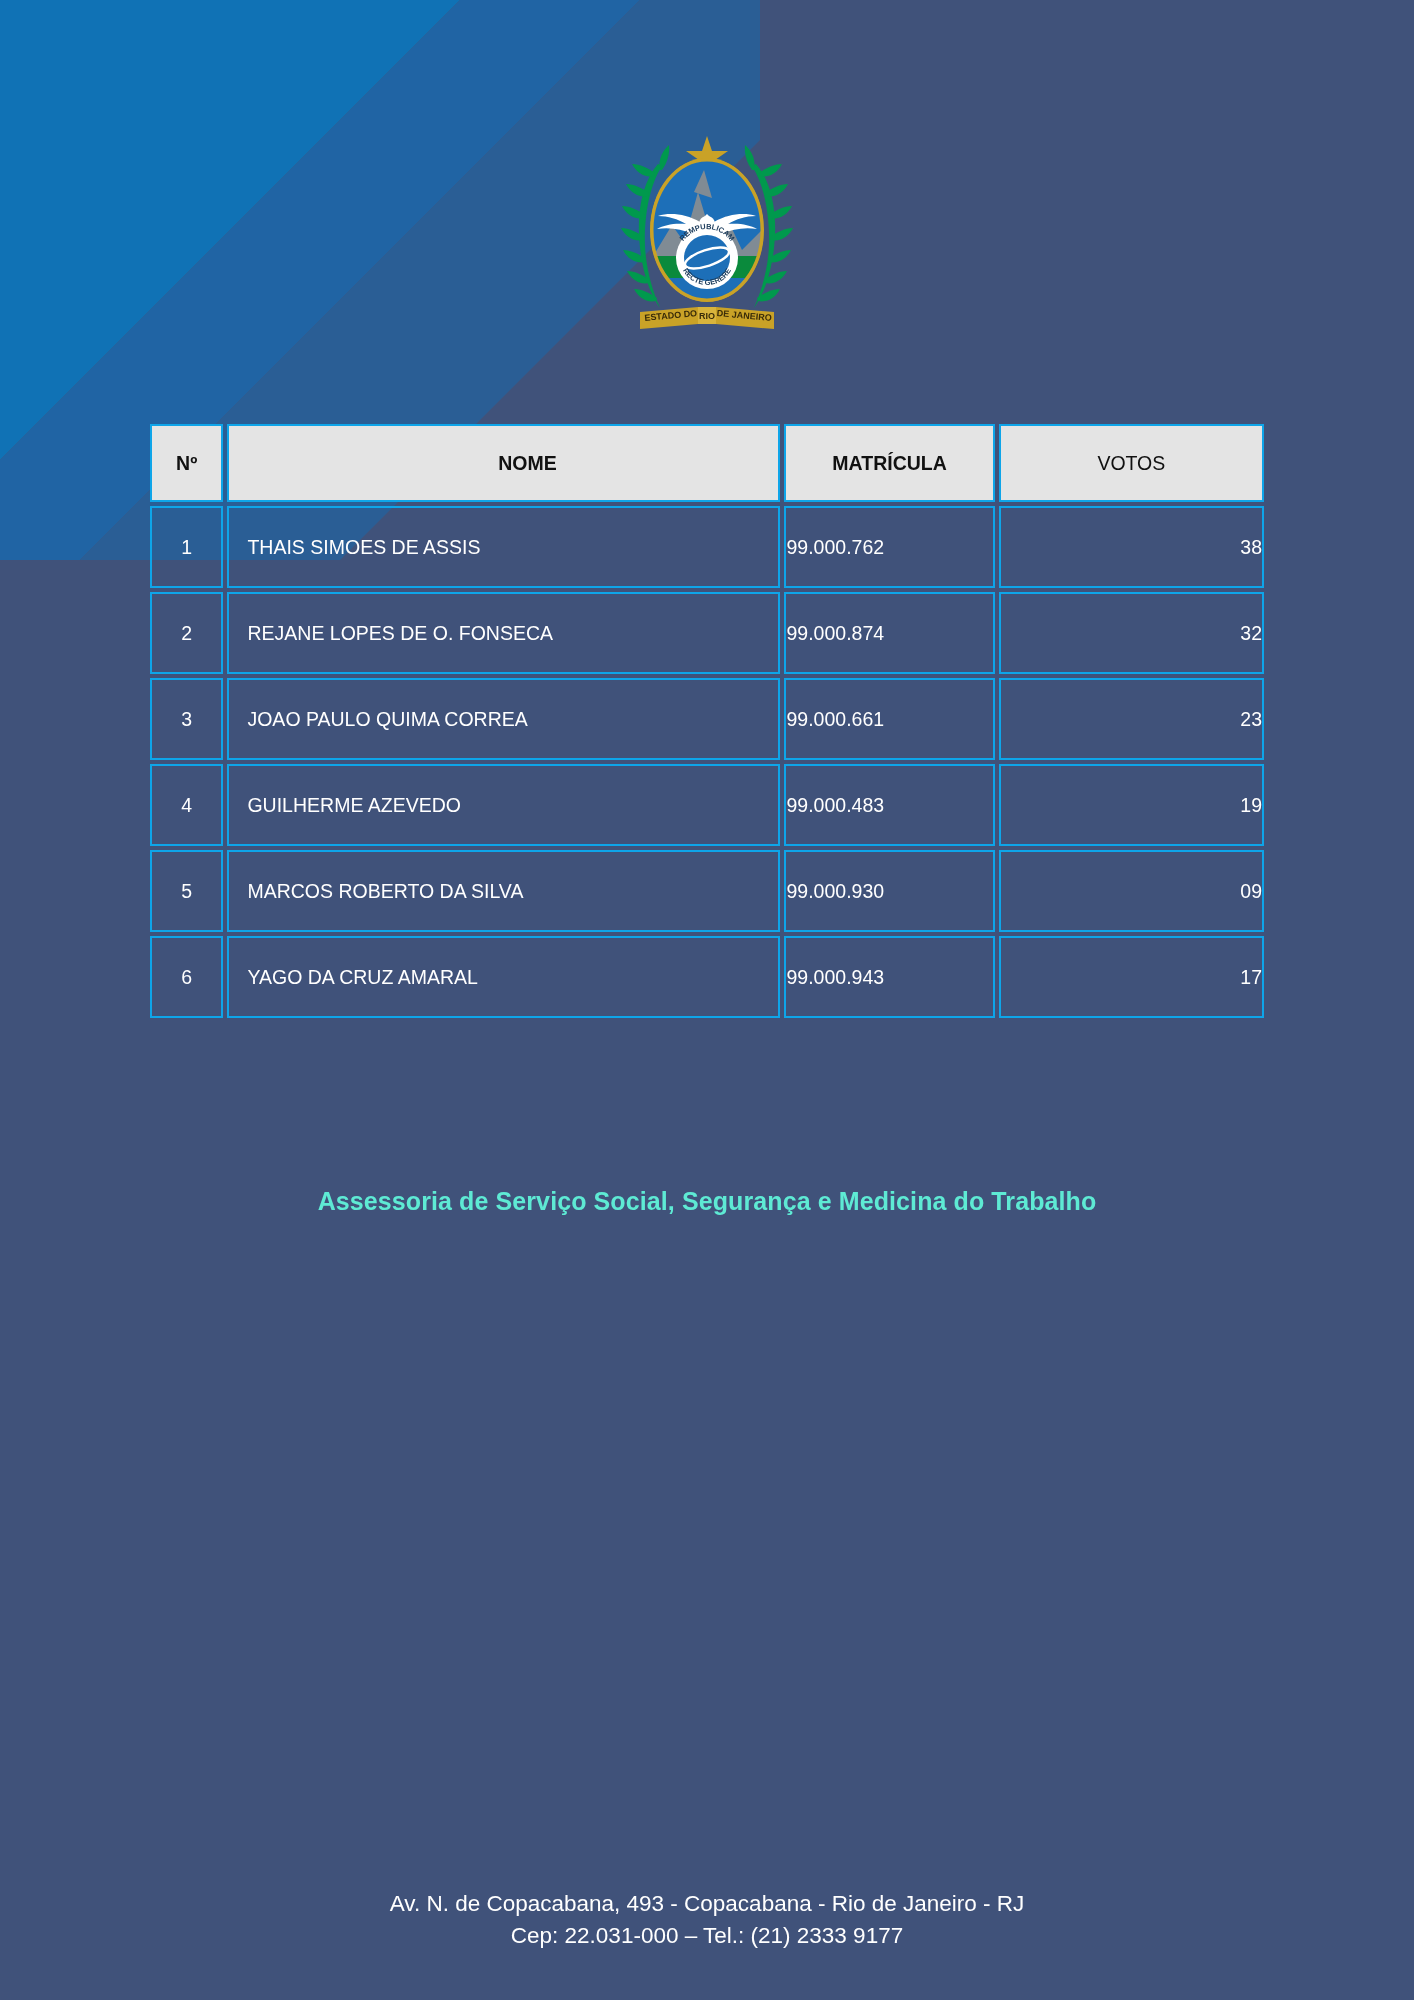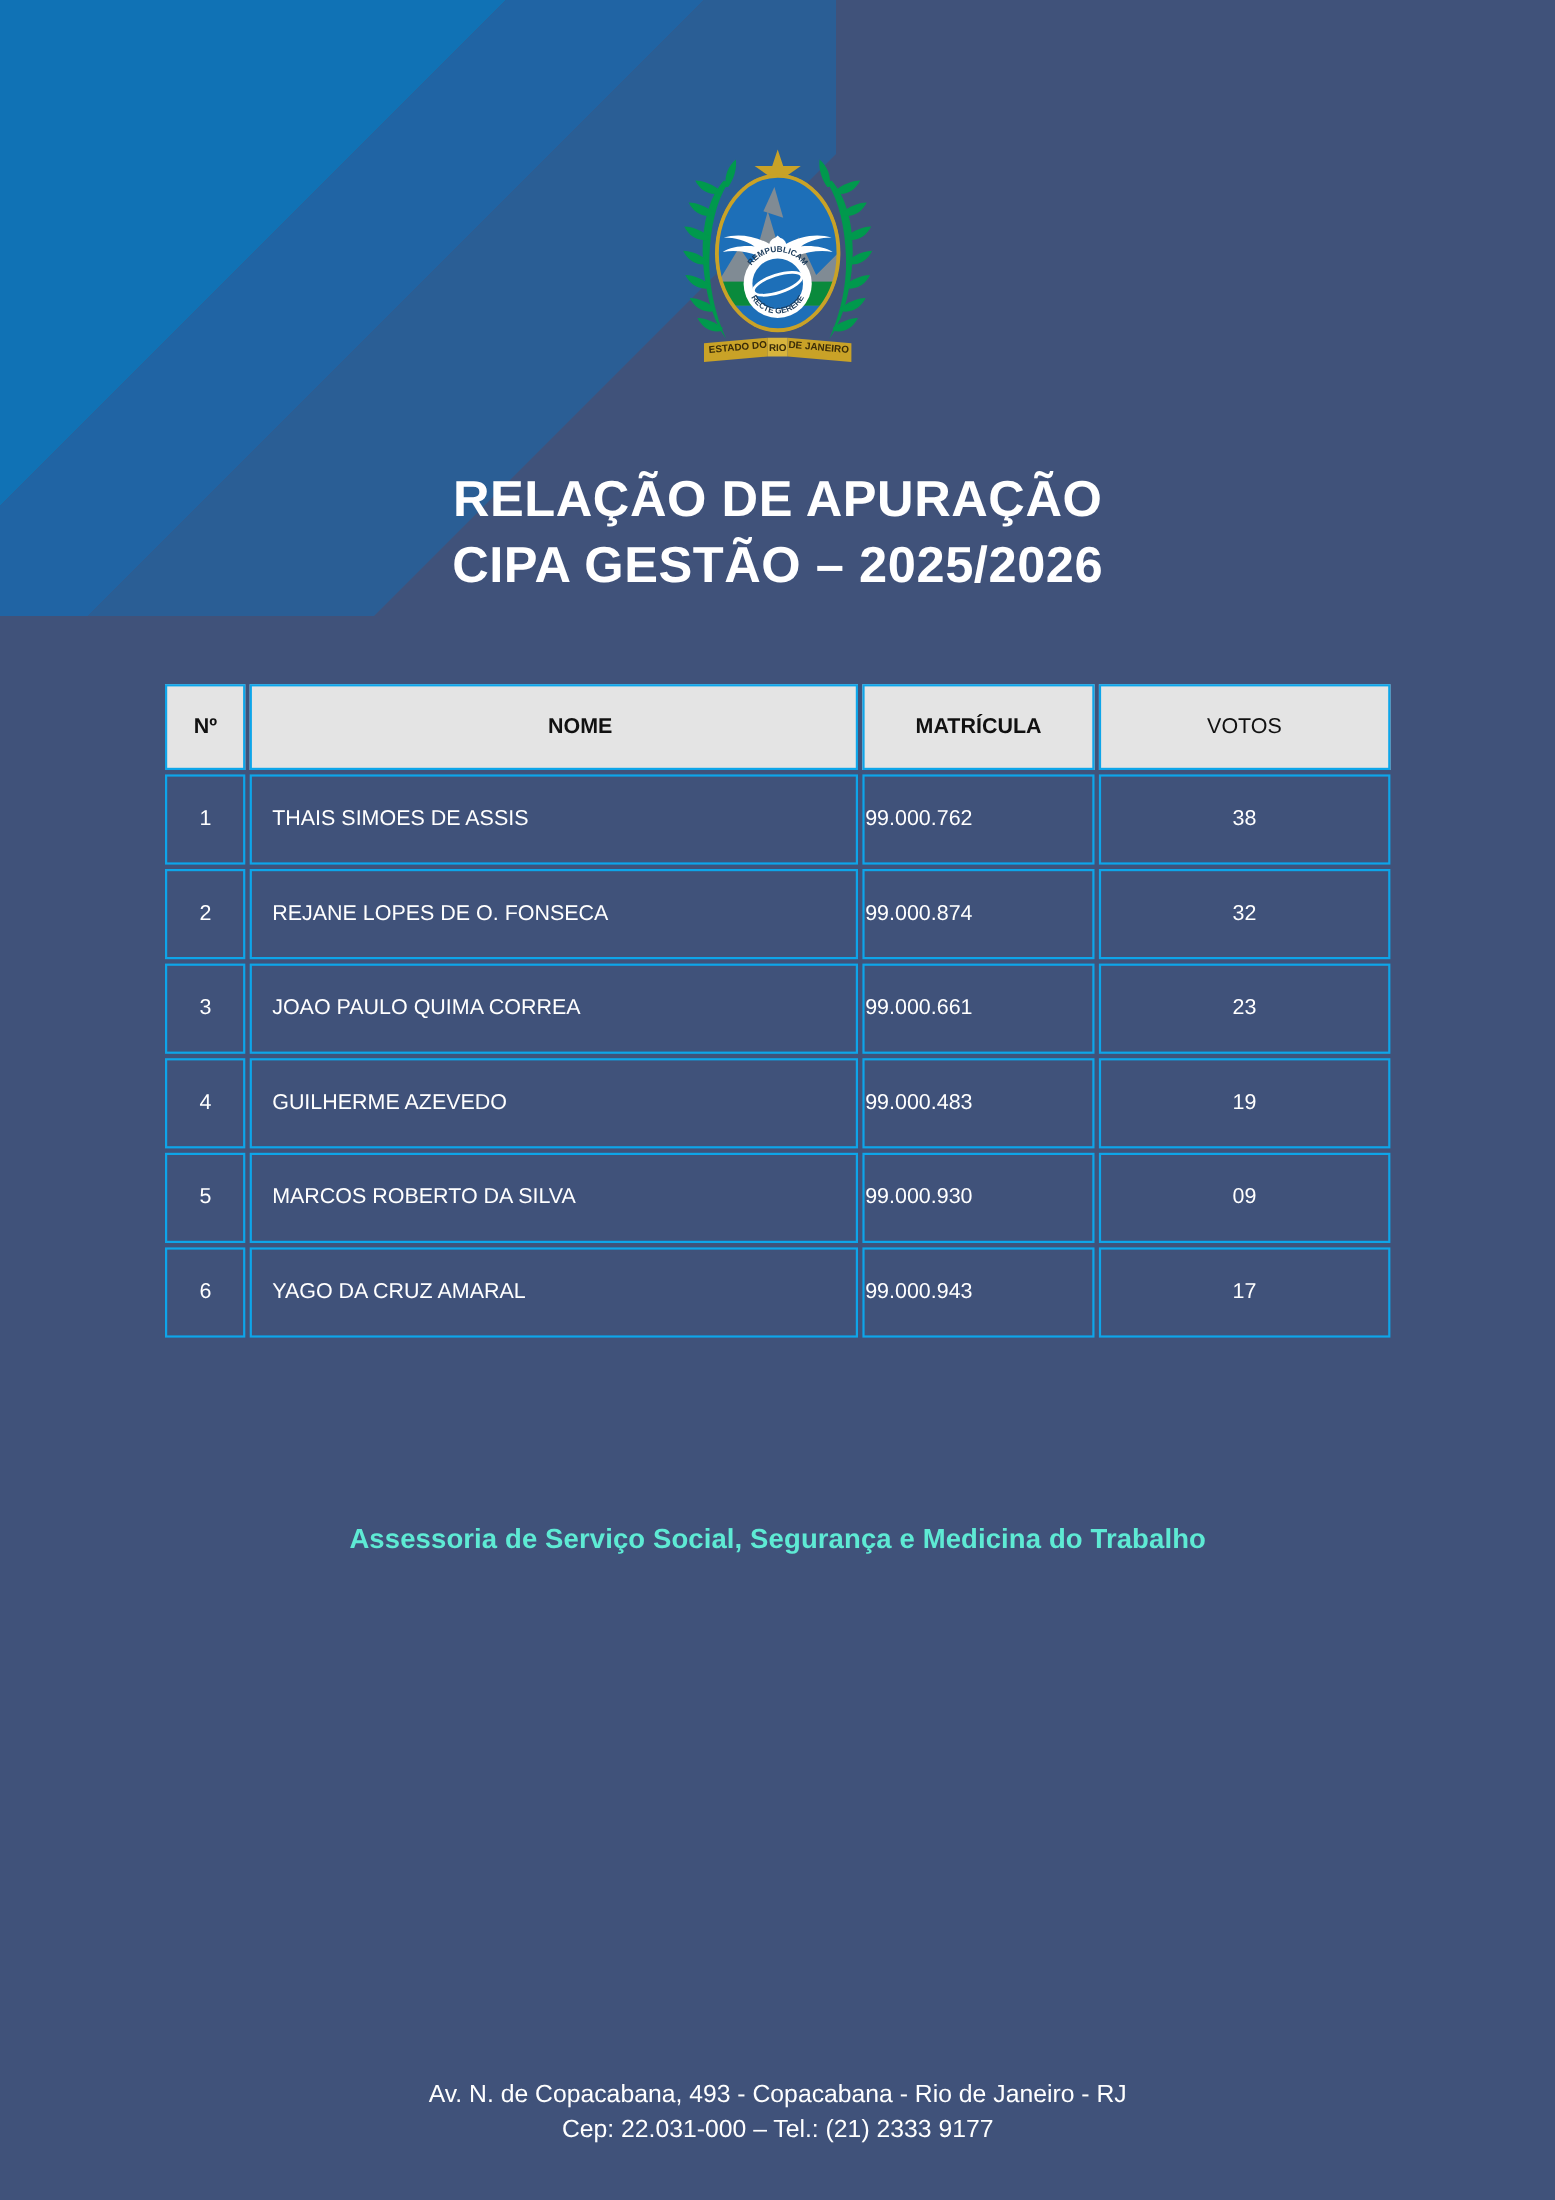--- a/index.html
+++ b/index.html
@@ -99,21 +99,21 @@
   th.col-mat   { width: 206px; }
   th.col-votes { width: 260px; }
 
   th.col-num, th.col-mat { font-weight: bold; }
   th.col-name { font-weight: bold; }
   th.col-votes { font-weight: 400; }
 
   td.cell-num   { text-align: center; }
   td.cell-name  { text-align: left; padding-left: 18px; }
   td.cell-mat   { text-align: left; }
-  td.cell-votes { text-align: center; }
+  td.cell-votes { text-align: right; }
 
   
   #signature {
     margin-top: 165px;
     color: #5eead4;
     font-size: 25px;
     font-weight: bold;
     text-align: center;
     letter-spacing: 0.1px;
   }
@@ -224,24 +224,20 @@
         <g font-family="Liberation Sans, sans-serif" font-size="9" font-weight="bold" fill="#3a2c08">
           <text><textPath href="#bannerPathL" startOffset="50%" text-anchor="middle">ESTADO DO</textPath></text>
           <text><textPath href="#bannerPathM" startOffset="50%" text-anchor="middle">RIO</textPath></text>
           <text><textPath href="#bannerPathR" startOffset="50%" text-anchor="middle">DE JANEIRO</textPath></text>
         </g>
       </g>
     </svg>
   </div>
 
 
-  <h1 id="doc-title">
-    <div>RELAÇÃO DE APURAÇÃO</div>
-    <div>CIPA GESTÃO – 2025/2026</div>
-  </h1>
 
   <div id="results-table-wrap">
     <table id="results-table">
       <thead>
         <tr>
           <th class="col-num">Nº</th>
           <th class="col-name">NOME</th>
           <th class="col-mat">MATRÍCULA</th>
           <th class="col-votes">VOTOS</th>
         </tr>

